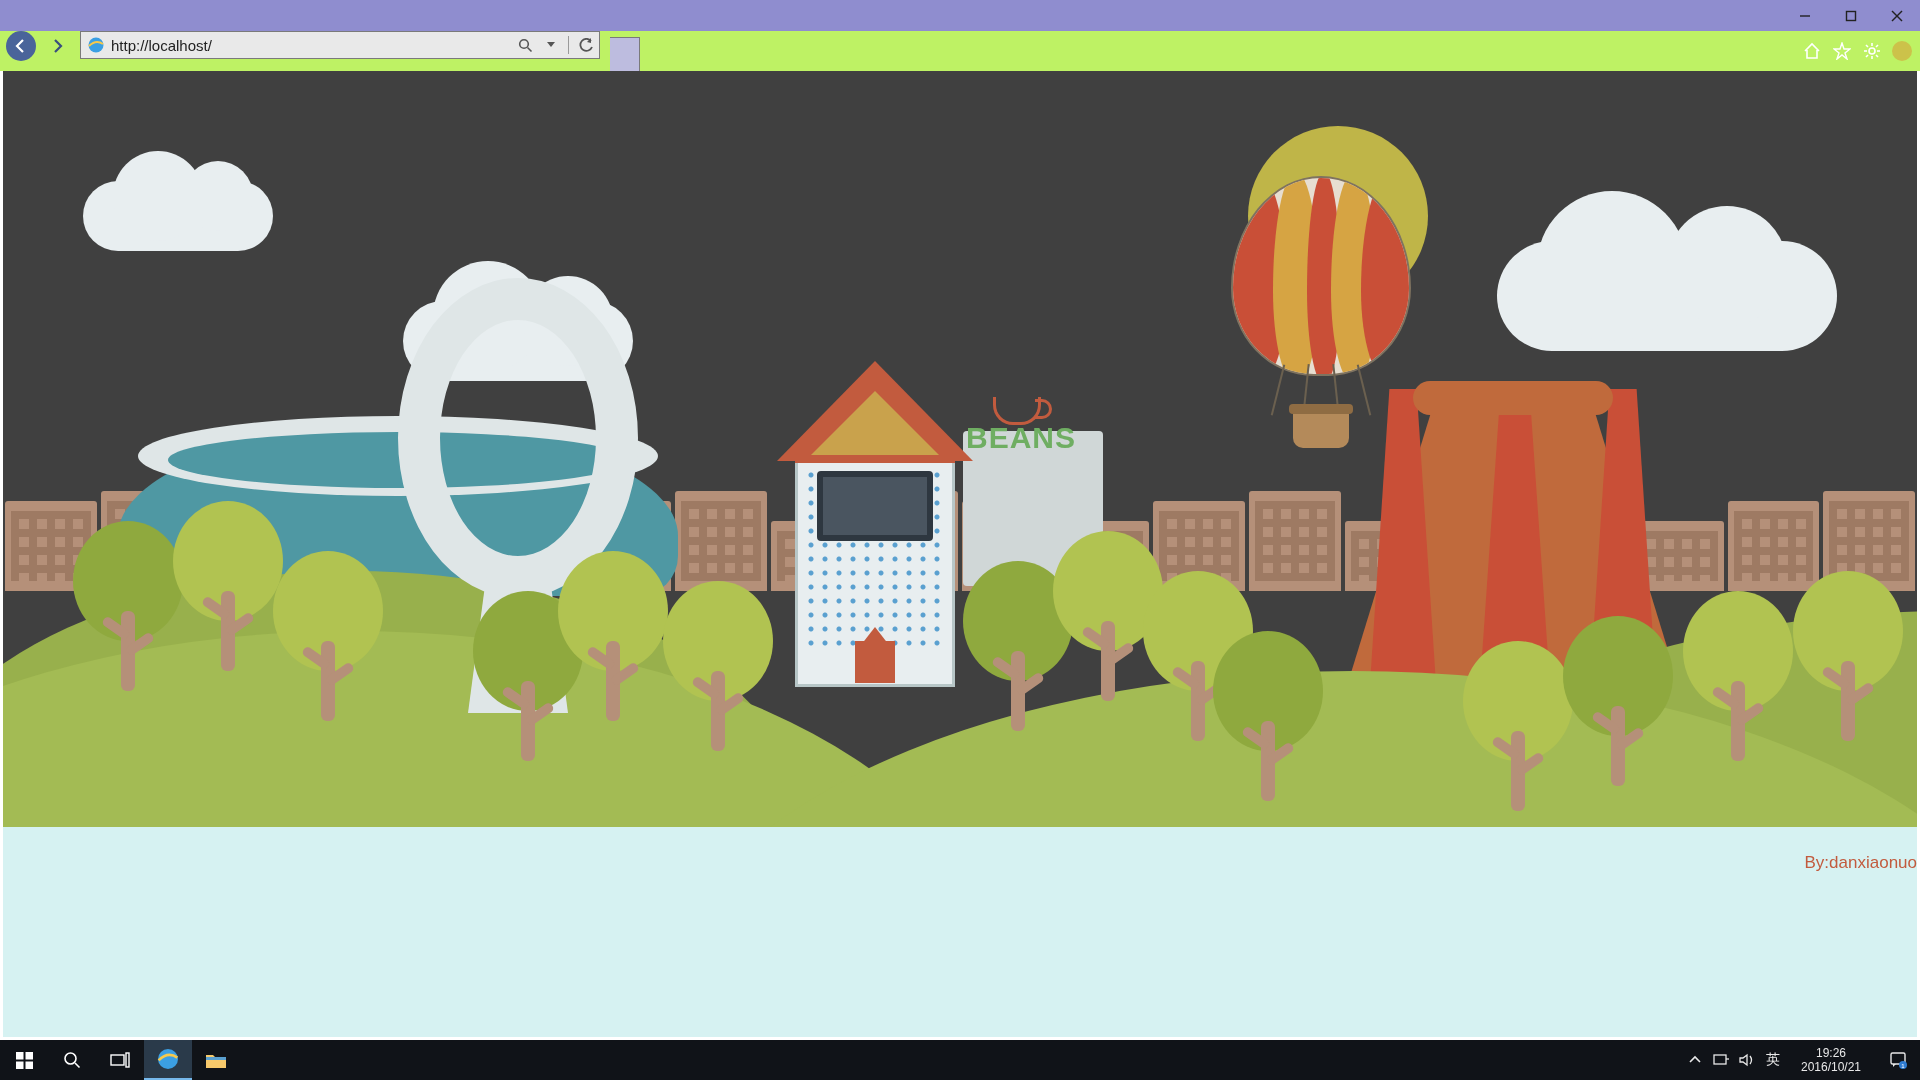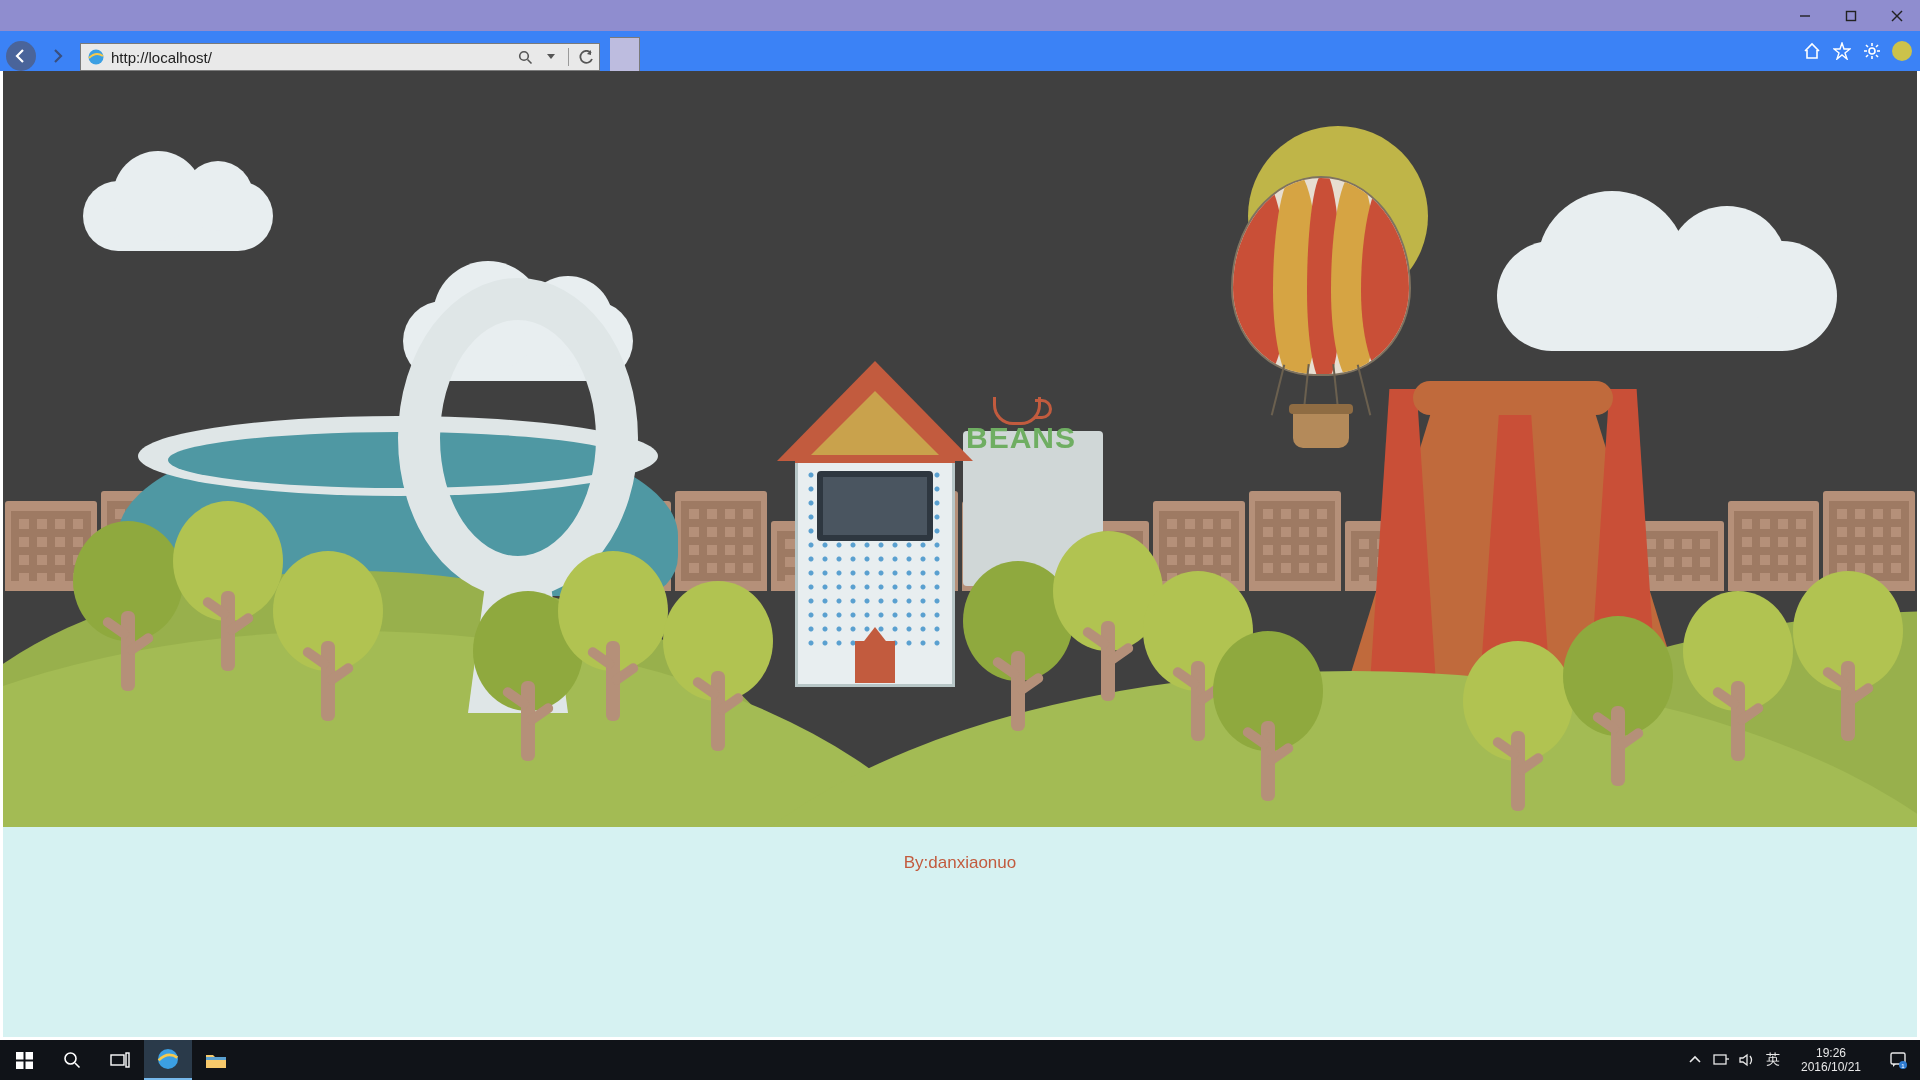--- a/index.html
+++ b/index.html
@@ -9,21 +9,21 @@
   
   .ie-titlebar{
     position:absolute;left:0;top:0;right:0;height:31px;
     background:#8f8dcf;display:flex;justify-content:flex-end;align-items:center;
   }
   .winbtn{width:46px;height:31px;display:flex;align-items:center;justify-content:center;color:#222;}
   .winbtn svg{display:block;}
 
   .ie-toolbar{
     position:absolute;left:0;top:31px;right:0;height:40px;
-    background:#3b82f6;display:flex;align-items:flex-end;
+    background:#bef264;display:flex;align-items:flex-start;
   }
   .navcircle{width:30px;height:30px;border-radius:50%;display:flex;align-items:center;justify-content:center;margin-left:6px;}
   .navback{background:#4a649a;color:#fff;}
   .navfwd{background:transparent;color:#4a649a;}
   .addrwrap{
     margin-left:8px;width:520px;height:28px;background:#e9e9e9;border:1px solid #7a7a7a;
     display:flex;align-items:center;
   }
   .ieicon{width:22px;height:22px;margin:0 4px;display:flex;align-items:center;justify-content:center;}
   .addrinput{flex:1;background:transparent;border:none;font-size:15px;color:#222;outline:none;}
@@ -42,21 +42,21 @@
   .ie-right{position:absolute;right:8px;top:35px;height:32px;display:flex;align-items:center;gap:10px;}
   .ie-right .ico{color:#fff;width:20px;height:20px;display:flex;align-items:center;justify-content:center;}
   .smiley{width:20px;height:20px;border-radius:50%;background:#ccc24a;}
 
   
   .page{
     position:absolute;left:3px;right:3px;top:71px;height:966px;
     background:#d6f2f2;overflow:hidden;
   }
   .scene{position:relative;width:100%;height:756px;background:#404040;overflow:hidden;}
-  .credit{width:100%;text-align:center;color:#c25b3e;font-size:17px;margin-top:26px;font-weight:500;}
+  .credit{width:100%;text-align:right;color:#c25b3e;font-size:17px;margin-top:26px;font-weight:500;}
 
   
   .sun{position:absolute;width:180px;height:180px;border-radius:50%;background:#bfb548;}
   .cloud{position:absolute;background:#e8eef0;border-radius:80px;}
   .cloud::before,.cloud::after{content:"";position:absolute;background:#e8eef0;border-radius:50%;}
   .cloud1{left:80px;top:110px;width:190px;height:70px;}
   .cloud1::before{width:90px;height:90px;left:30px;top:-30px;}
   .cloud1::after{width:70px;height:70px;left:100px;top:-20px;}
   .cloud2{left:400px;top:230px;width:230px;height:80px;}
   .cloud2::before{width:110px;height:110px;left:30px;top:-40px;}

